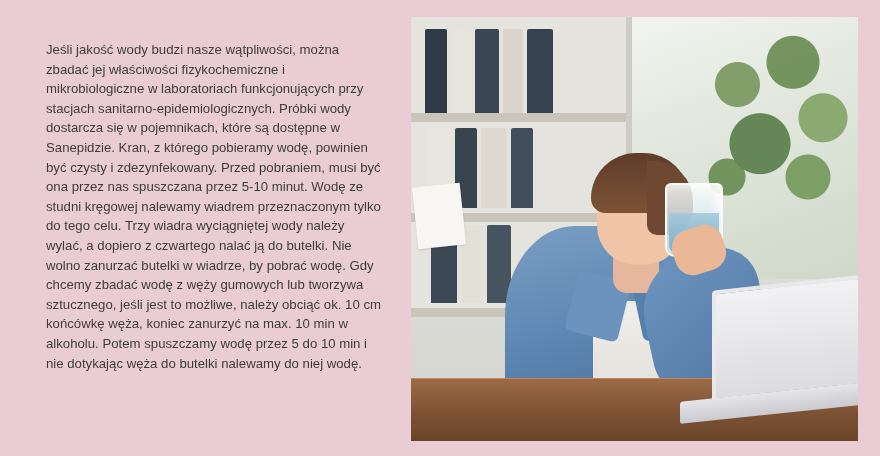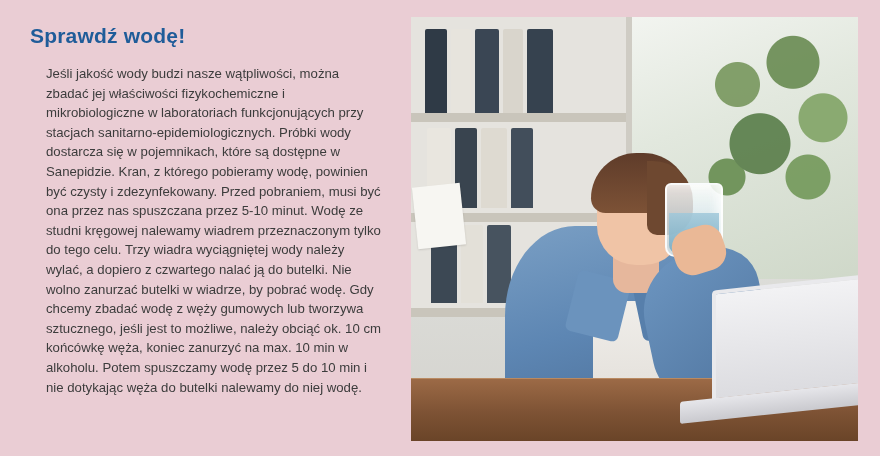--- a/index.html
+++ b/index.html
@@ -282,21 +282,20 @@
     transform: rotate(-6deg);
     box-shadow: 0 1px 2px rgba(0,0,0,0.12);
   }
 </style>
 </head>
 <body>
 
 <div class="page">
 
   <div class="text-col">
-    <h1 class="heading">Sprawdź wodę!</h1>
     <div class="body-text">
       <p>Jeśli jakość wody budzi nasze wątpliwości, można zbadać jej właściwości fizykochemiczne i mikrobiologiczne w laboratoriach funkcjonujących przy stacjach sanitarno-epidemiologicznych. Próbki wody dostarcza się w pojemnikach, które są dostępne w Sanepidzie. Kran, z którego pobieramy wodę, powinien być czysty i zdezynfekowany. Przed pobraniem, musi być ona przez nas spuszczana przez 5-10 minut. Wodę ze studni kręgowej nalewamy wiadrem przeznaczonym tylko do tego celu. Trzy wiadra wyciągniętej wody należy wylać, a dopiero z czwartego nalać ją do butelki. Nie wolno zanurzać butelki w wiadrze, by pobrać wodę. Gdy chcemy zbadać wodę z węży gumowych lub tworzywa sztucznego, jeśli jest to możliwe, należy obciąć ok. 10 cm końcówkę węża, koniec zanurzyć na max. 10 min w alkoholu. Potem spuszczamy wodę przez  5 do 10 min i nie dotykając węża do butelki nalewamy do niej wodę.</p>
     </div>
   </div>
 
   <div class="photo-frame">
     <div class="photo" aria-label="Kobieta pijąca szklankę wody przy biurku z laptopem">
 
       <div class="window-light"></div>
       <div class="plant"></div>

